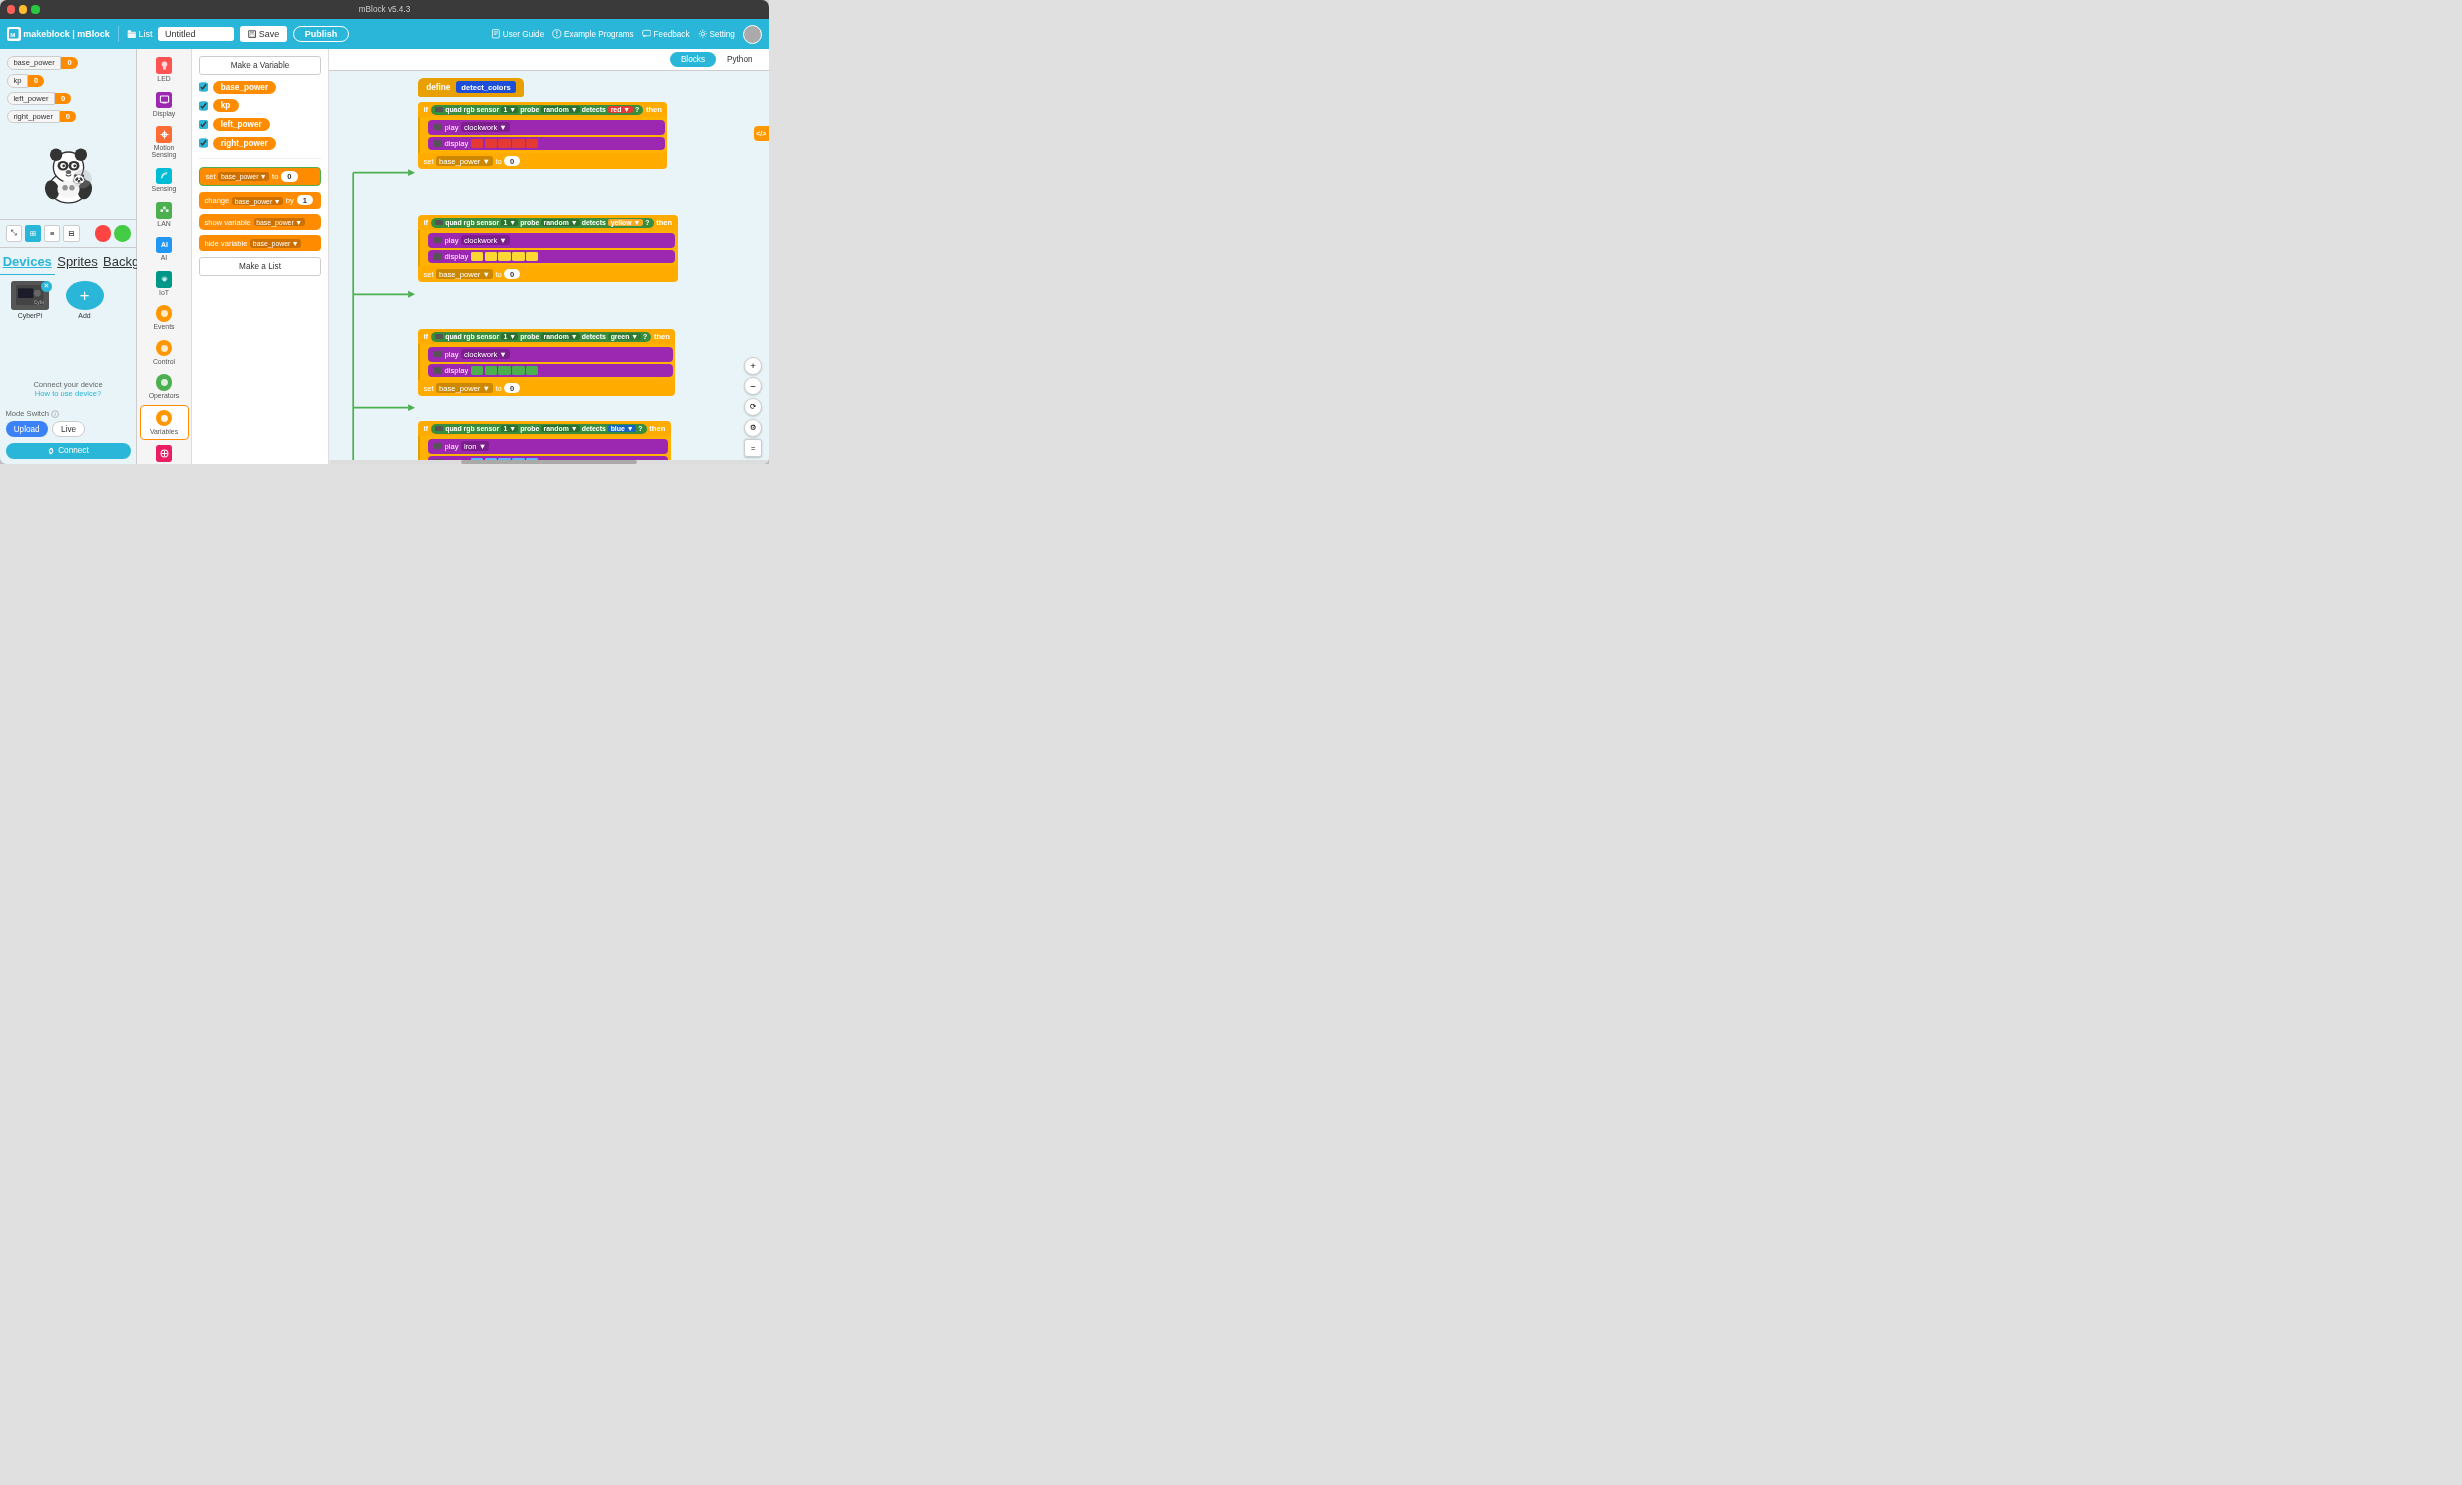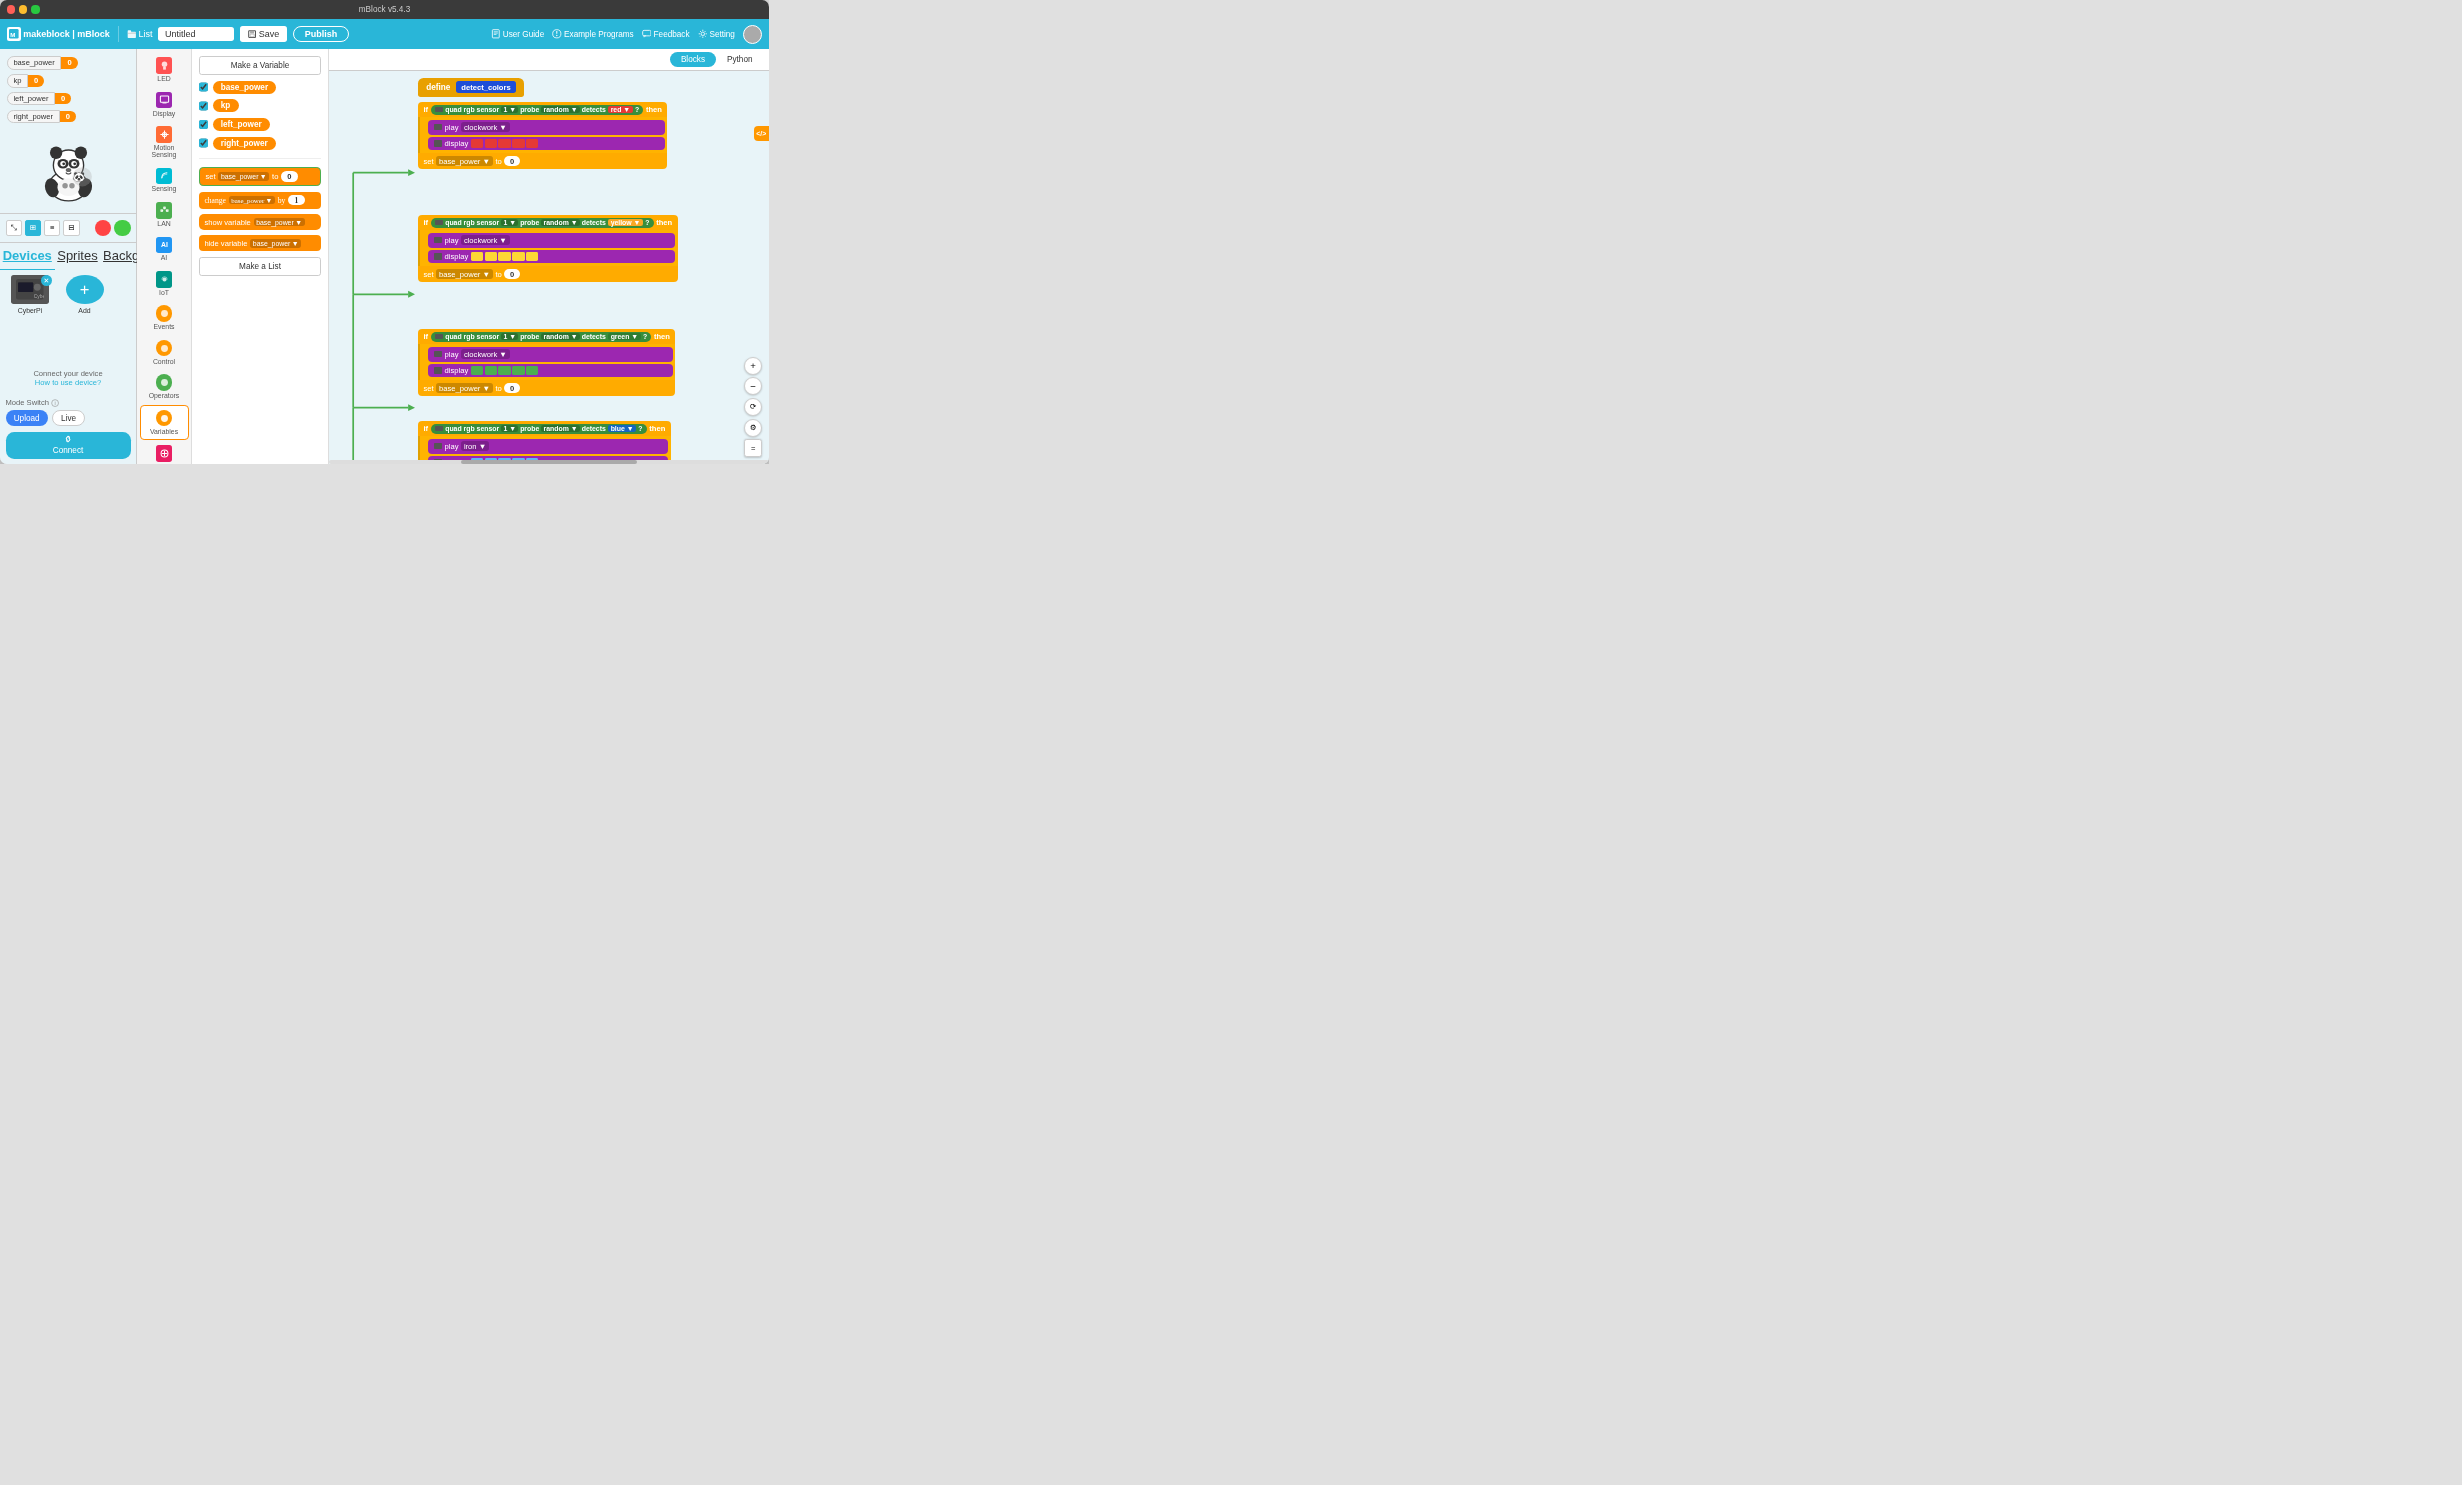--- a/index.html
+++ b/index.html
@@ -59,38 +59,38 @@
     .add-device { width: 38px; height: 29px; background: #29b6d8; border-radius: 50%; display: flex; align-items: center; justify-content: center; color: white; font-size: 16.5px; cursor: pointer; }
 
     .connect-area { padding: 5.5px; text-align: center; font-size: 7.6px; color: #666; }
     .connect-link { color: #29b6d8; cursor: pointer; }
 
     .mode-switch { padding: 5.5px; }
     .mode-label { font-size: 7.6px; color: #666; margin-bottom: 2.7px; display: flex; align-items: center; gap: 2.1px; }
     .mode-btns { display: flex; gap: 4.1px; margin-bottom: 5.5px; }
     .btn-upload { background: #3b82f6; color: white; border: none; border-radius: 8.2px; padding: 2.7px 8.2px; font-size: 8.2px; cursor: pointer; }
     .btn-live { background: white; color: #333; border: 0.7px solid #ccc; border-radius: 8.2px; padding: 2.7px 8.2px; font-size: 8.2px; cursor: pointer; }
-    .btn-connect { background: #29b6d8; color: white; border: none; border-radius: 8.2px; padding: 3.4px 11px; font-size: 8.2px; cursor: pointer; display: flex; align-items: center; gap: 2.7px; width: 100%; justify-content: center; flex-direction: column; }
+    .btn-connect { background: #29b6d8; color: white; border: none; border-radius: 8.2px; padding: 3.4px 11px; font-size: 8.2px; cursor: pointer; display: flex; align-items: center; gap: 2.7px; width: 100%; justify-content: center; }
 
     
     .category-panel { width: 55px; background: #f5f5f5; border-right: 0.7px solid #ddd; display: flex; flex-direction: column; align-items: center; gap: 1.4px; padding: 4.1px 0; overflow-y: auto; flex-shrink: 0; }
     .cat-item { width: 49px; display: flex; flex-direction: column; align-items: center; padding: 4.1px 2.7px; cursor: pointer; border-radius: 4.1px; gap: 1.4px; }
     .cat-item.active { background: #fff; border: 1.4px solid #ff8c00; }
     .cat-dot { width: 16.5px; height: 16.5px; border-radius: 2.7px; display: flex; align-items: center; justify-content: center; }
     .cat-label { font-size: 6.9px; color: #555; text-align: center; }
 
     
     .vars-panel { width: 137px; background: white; border-right: 0.7px solid #ddd; display: flex; flex-direction: column; padding: 6.9px; gap: 5.5px; flex-shrink: 0; overflow-y: auto; }
     .make-var-btn { background: white; border: 0.7px solid #ccc; border-radius: 2.7px; padding: 4.1px 8.2px; font-size: 8.2px; cursor: pointer; text-align: center; color: #333; }
     .var-checkbox-row { display: flex; align-items: center; gap: 4.1px; }
     .var-checkbox { width: 9.6px; height: 9.6px; accent-color: #29b6d8; }
     .var-block { background: #ff8c00; color: white; border-radius: 8.2px; padding: 2.1px 8.2px; font-size: 8.2px; font-weight: bold; cursor: pointer; }
     .var-divider { height: 0.7px; background: #eee; margin: 2.7px 0; }
     .set-block { background: #ff8c00; color: white; border-radius: 4.1px; padding: 3.4px 5.5px; font-size: 7.6px; display: flex; align-items: center; gap: 2.7px; cursor: pointer; border: 1.4px solid #e07000; }
-    .change-block { background: #ff8c00; color: white; border-radius: 4.1px; padding: 3.4px 5.5px; font-size: 7.6px; display: flex; align-items: center; gap: 2.7px; cursor: pointer; font-family: Liberation Serif, serif; }
+    .change-block { background: #ff8c00; color: white; border-radius: 4.1px; padding: 3.4px 5.5px; font-size: 7.6px; display: flex; align-items: flex-end; gap: 2.7px; cursor: pointer; }
     .show-block { background: #ff8c00; color: white; border-radius: 5px; padding: 3.4px 5.5px; font-size: 7.6px; display: flex; align-items: center; gap: 2.7px; cursor: pointer; }
     .hide-block { background: #ff8c00; color: white; border-radius: 4.1px; padding: 3.4px 5.5px; font-size: 7.6px; display: flex; align-items: center; gap: 2.7px; cursor: pointer; }
     .block-dropdown { background: rgba(0,0,0,0.2); border-radius: 2.7px; padding: 0.7px 2.7px; font-size: 6.9px; display: flex; align-items: center; gap: 1.4px; }
     .block-num { background: white; color: #333; border-radius: 6.9px; padding: 0.7px 5.5px; font-size: 7.6px; font-weight: bold; min-width: 16.5px; text-align: center; }
     .make-list-btn { background: white; border: 0.7px solid #ccc; border-radius: 2.7px; padding: 4.1px 8.2px; font-size: 8.2px; cursor: pointer; text-align: center; color: #333; }
 
     
     .blocks-canvas { flex: 1; background: #e8f4f8; position: relative; overflow: hidden; }
     .canvas-top { display: flex; justify-content: flex-end; align-items: center; padding: 2.7px 5.5px; border-bottom: 0.7px solid #ccc; background: white; }
     .canvas-tab { padding: 3.4px 11px; font-size: 8.2px; cursor: pointer; border-radius: 8.2px; color: #333; }

